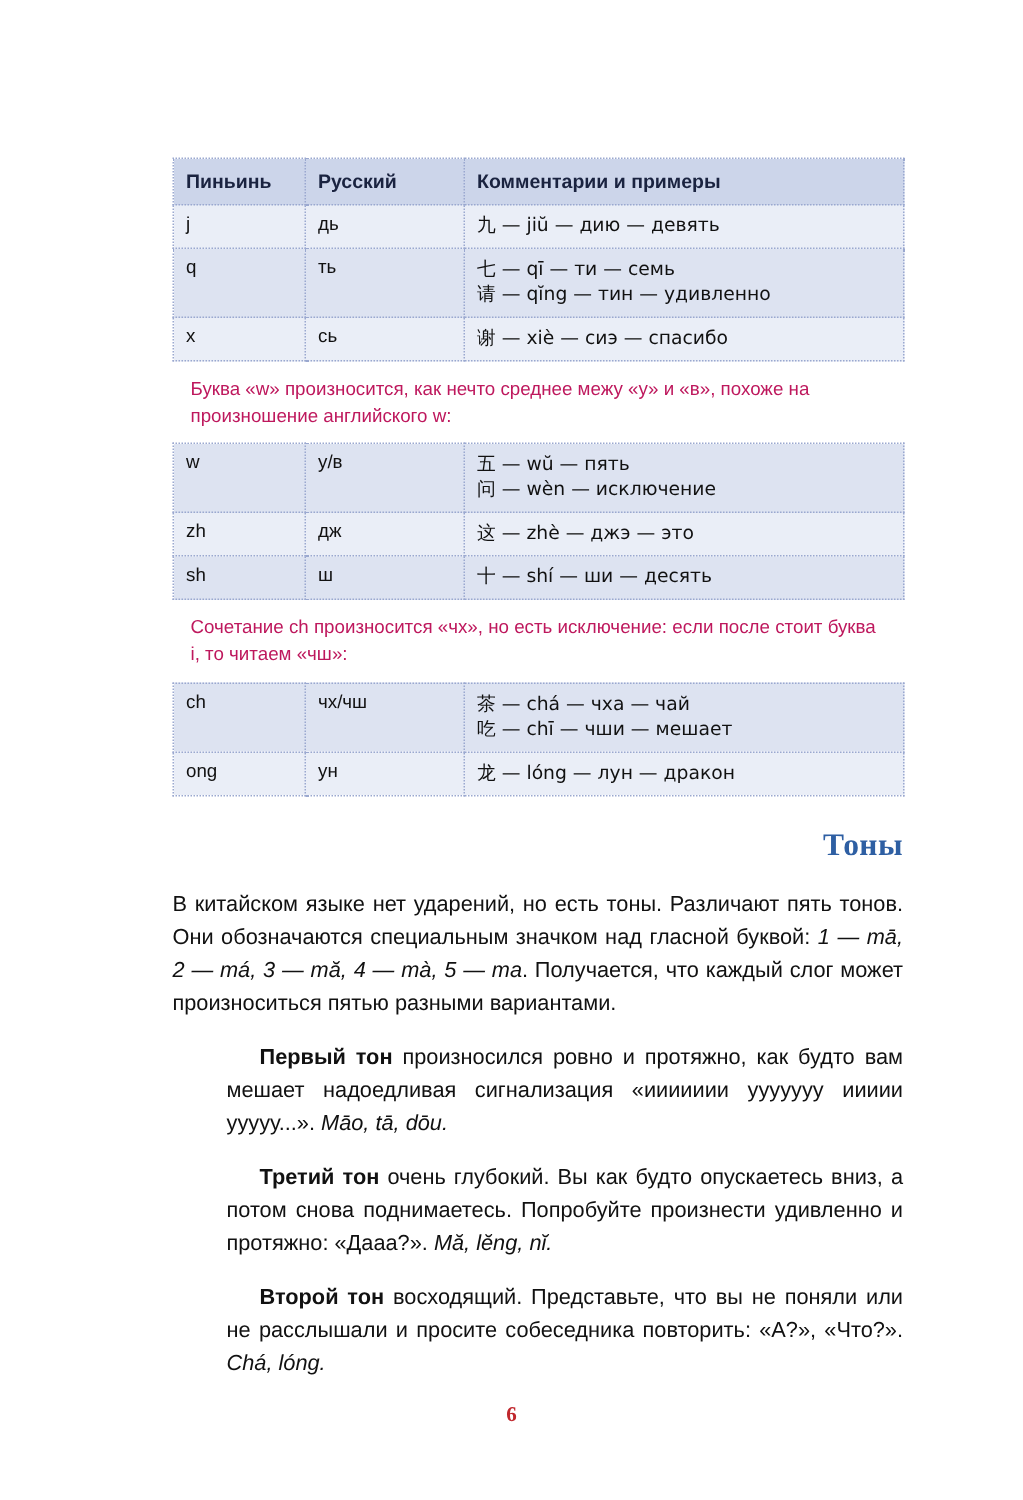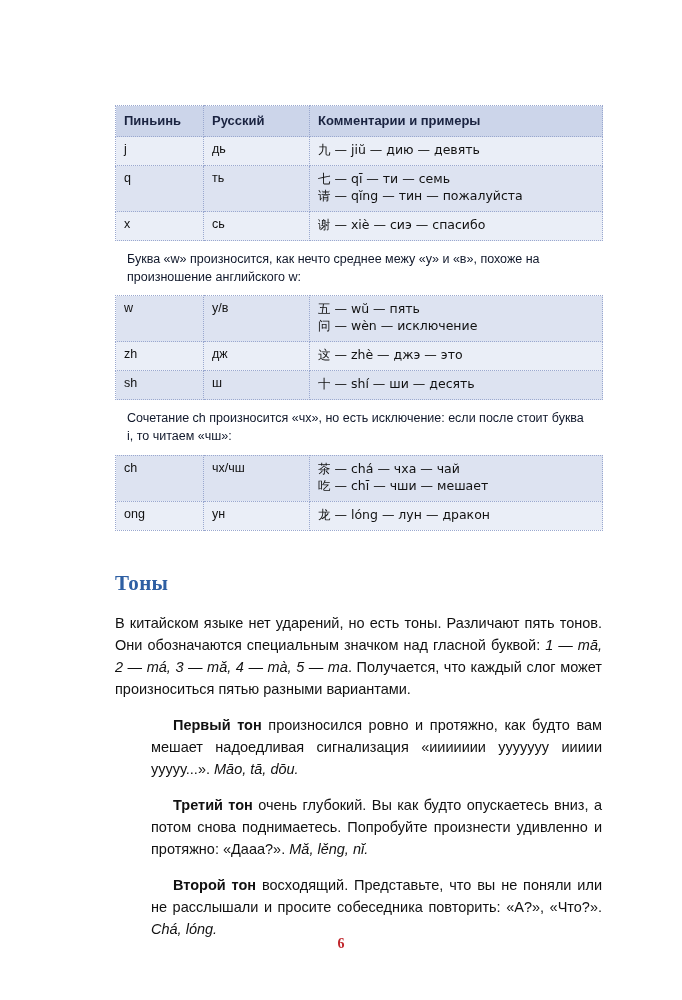--- a/index.html
+++ b/index.html
@@ -56,33 +56,33 @@
   }
   tr.r-light td { background: #eaeef7; }
   tr.r-dark td  { background: #dde3f1; }
 
   .zh { font-family: "DejaVu Sans", sans-serif; font-size: 12.5px; }
 
   .note {
     font-family: "Liberation Sans", sans-serif;
     font-size: 12.5px;
     line-height: 1.45;
-    color: #0f172a;
+    color: #be185d;
     padding: 9px 10px 9px 12px;
     width: 487px;
   }
 
   
   h2.section {
-    text-align: left;
+    text-align: right;
     color: #2e5fa3;
     font-family: "Liberation Serif", serif;
     font-size: 21px;
     font-weight: bold;
-    margin: 40px 0 16px 0;
+    margin: 20px 0 16px 0;
     letter-spacing: 0.3px;
   }
 
   p.body {
     font-family: Liberation Sans, sans-serif;
     font-size: 14.5px;
     line-height: 1.52;
     text-align: justify;
     margin: 0 0 14px 0;
     text-indent: 0;
@@ -128,21 +128,21 @@
           <td>дь</td>
           <td class="zh">
             <div>九 — jiŭ — дию — девять</div>
           </td>
         </tr>
         <tr class="r-dark">
           <td>q</td>
           <td>ть</td>
           <td class="zh">
             <div>七 — qī — ти — семь</div>
-            <div>请 — qĭng — тин — пожалуйста</div>
+            <div>请 — qĭng — тин — удивленно</div>
           </td>
         </tr>
         <tr class="r-light">
           <td>x</td>
           <td>сь</td>
           <td class="zh">
             <div>谢 — xiè — сиэ — спасибо</div>
           </td>
         </tr>
       </tbody>

